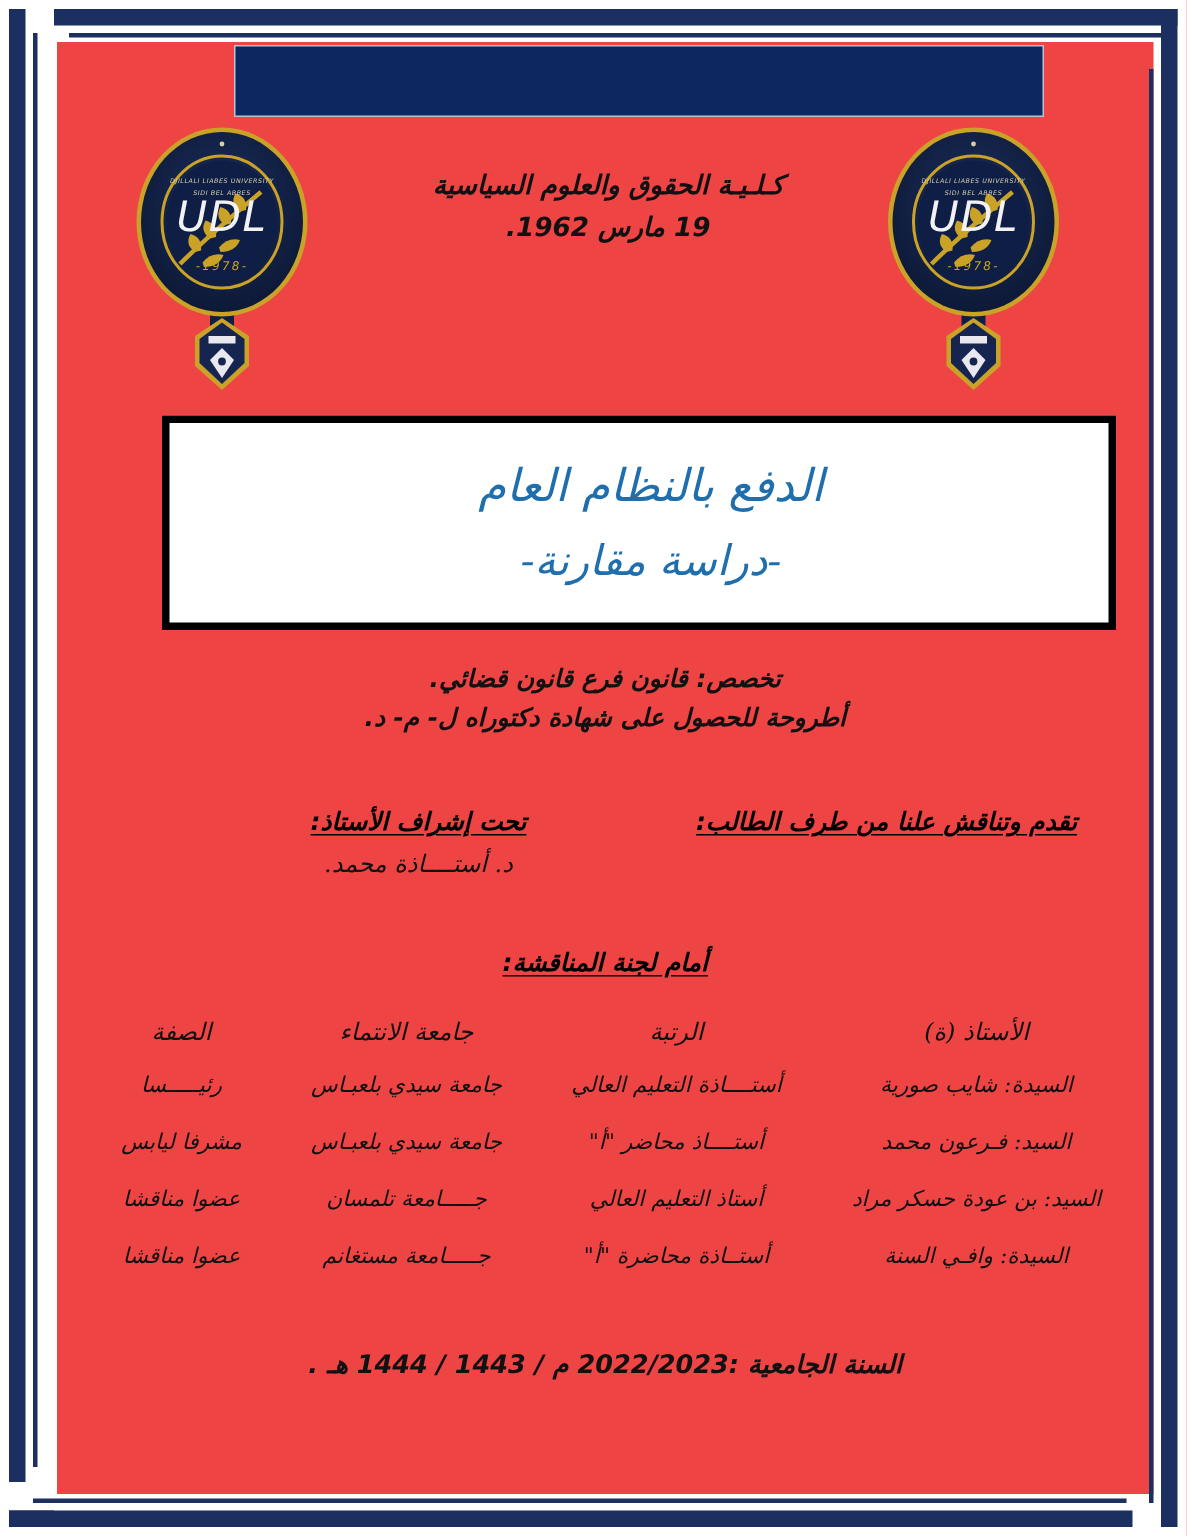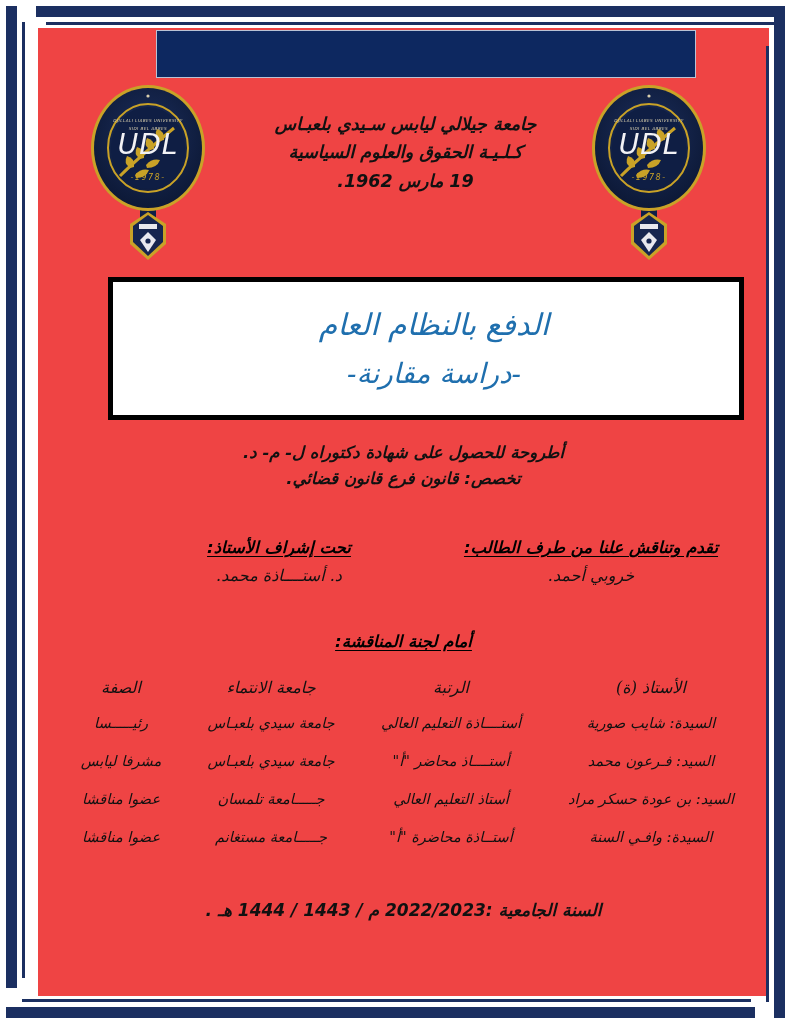--- a/index.html
+++ b/index.html
@@ -282,21 +282,20 @@
 
       <text x="62" y="96" text-anchor="middle" font-family="'DejaVu Sans',sans-serif" font-size="8" fill="#c9a227" letter-spacing="1.5">-1978-</text>
 
       <text x="62" y="38" text-anchor="middle" font-family="'DejaVu Sans',sans-serif" font-size="4.2" fill="#d9cfae" letter-spacing="0.4">DJILLALI LIABES UNIVERSITY</text>
       <text x="62" y="46" text-anchor="middle" font-family="'DejaVu Sans',sans-serif" font-size="4.2" fill="#d9cfae" letter-spacing="0.4">SIDI BEL ABBES</text>
 
       <circle cx="62" cy="12" r="1.6" fill="#d9cfae"></circle>
     </svg>
 
     <div class="heading-block">
-      <div class="line">جامعة جيلالي  ليابس سـيدي بلعبـاس</div>
       <div class="line">كـلـيـة الحقوق والعلوم السياسية</div>
       <div class="line">19 مارس 1962.</div>
     </div>
 
     <svg class="emblem right" viewBox="0 0 124 186" xmlns="http://www.w3.org/2000/svg">
       <defs>
         <radialGradient id="ovGradR" cx="50%" cy="40%" r="70%">
           <stop offset="0%" stop-color="#1c2f5e"></stop>
           <stop offset="100%" stop-color="#0a1530"></stop>
         </radialGradient>
@@ -325,28 +324,27 @@
       <circle cx="62" cy="12" r="1.6" fill="#d9cfae"></circle>
     </svg>
   </div>
 
   <div class="title-box">
     <div class="title-main">الدفع بالنظام العام</div>
     <div class="title-sub">-دراسة مقارنة-</div>
   </div>
 
   <div class="degree-block">
+    <div>تخصص: قانون فرع قانون قضائي.</div>
     <div>أطروحة للحصول على شهادة دكتوراه ل- م- د.</div>
-    <div>تخصص: قانون فرع قانون قضائي.</div>
   </div>
 
   <div class="people-row">
     <div class="people-col student">
       <div class="people-label">تقدم وتناقش علنا من طرف الطالب:</div>
-      <div class="people-name">خروبي أحمد.</div>
     </div>
     <div class="people-col supervisor">
       <div class="people-label">تحت إشراف الأستاذ:</div>
       <div class="people-name">د. أستــــاذة محمد.</div>
     </div>
   </div>
 
   <div class="jury-title">أمام لجنة المناقشة:</div>
 
   <table class="jury-table">

